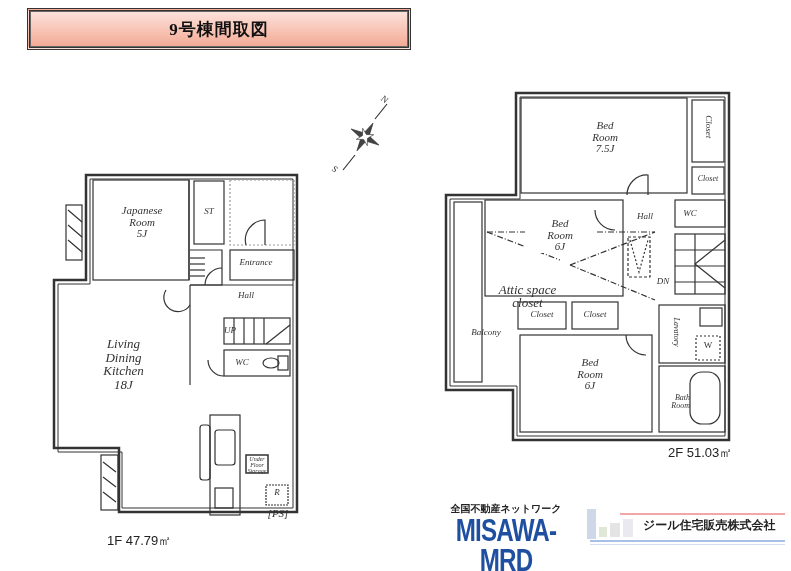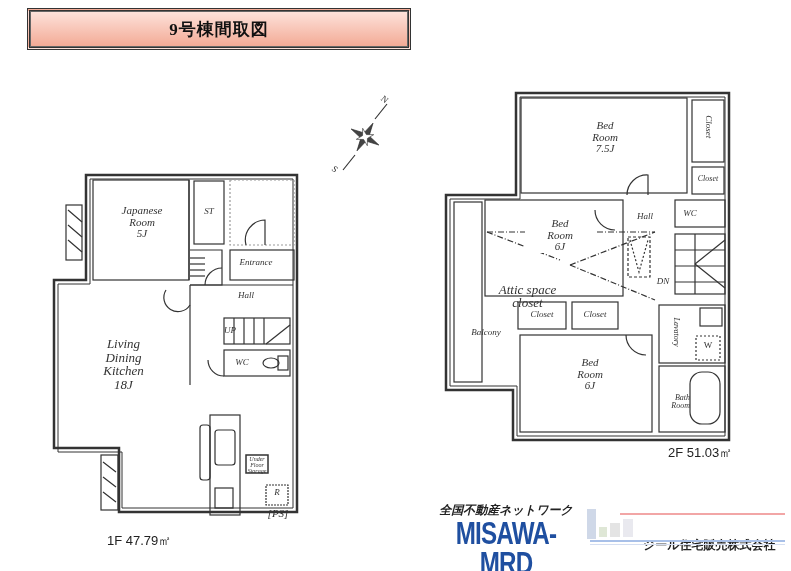--- a/index.html
+++ b/index.html
@@ -7,24 +7,24 @@
   .title-box{position:absolute;left:27px;top:8px;width:384px;height:42px;border:3px double #333;box-sizing:border-box;background:linear-gradient(#fde3dc,#f3a994);display:flex;align-items:center;justify-content:center;box-shadow:inset 0 0 0 1px #666;}
   .title-box span{font-weight:bold;font-size:17px;letter-spacing:1px;color:#111;}
   svg.plan{position:absolute;left:0;top:0;}
   .lbl{position:absolute;font-family:"Liberation Serif","DejaVu Serif",serif;font-style:italic;color:#333;text-align:center;line-height:1.05;white-space:pre-line;}
   .room-lg{font-size:13px;}
   .room-md{font-size:11px;text-align:center;}
   .room-sm{font-size:9px;}
   .room-xs{font-size:6px;line-height:1;}
   .area{position:absolute;font-family:"Liberation Sans","DejaVu Sans",sans-serif;font-size:13px;color:#222;}
   .misawa{position:absolute;left:431px;top:502px;width:150px;text-align:center;}
-  .misawa .net{font-size:12px;font-weight:bold;color:#222;font-family:"Liberation Serif",serif;font-style:italic;}
+  .misawa .net{font-size:10px;font-weight:bold;color:#222;font-family:"Liberation Serif",serif;}
   .misawa .brand{font-family:"Liberation Sans","DejaVu Sans",sans-serif;font-weight:bold;font-size:31px;color:#1f4fa0;letter-spacing:-1px;line-height:30px;transform:scaleX(0.78);transform-origin:center;}
   .company{position:absolute;left:585px;top:505px;width:200px;height:40px;}
-  .company .name{position:absolute;left:58px;top:12px;font-family:"DejaVu Sans","Liberation Sans",sans-serif;font-size:12px;color:#222;font-weight:bold;margin-top:20px;}
+  .company .name{position:absolute;left:58px;top:12px;font-family:"DejaVu Sans","Liberation Sans",sans-serif;font-size:12px;color:#222;font-weight:bold;}
   .company .line-top{position:absolute;left:35px;top:8px;width:165px;height:2px;background:#f2a6a6;}
   .company .line-bot{position:absolute;left:5px;top:35px;width:195px;height:2px;background:#a8c0e8;}
   .company .line-bot2{position:absolute;left:5px;top:39px;width:195px;height:1px;background:#d5dff2;}
 </style>
 </head>
 <body>
 
 <div class="title-box">
   <span>9号棟間取図</span>
 </div>

